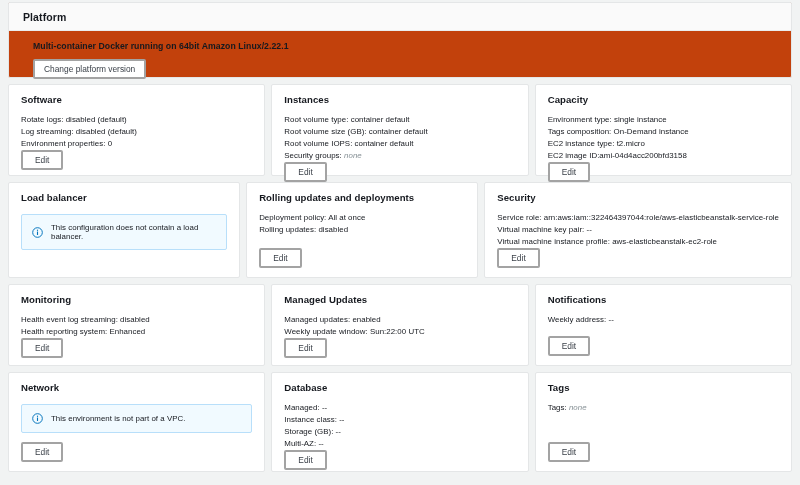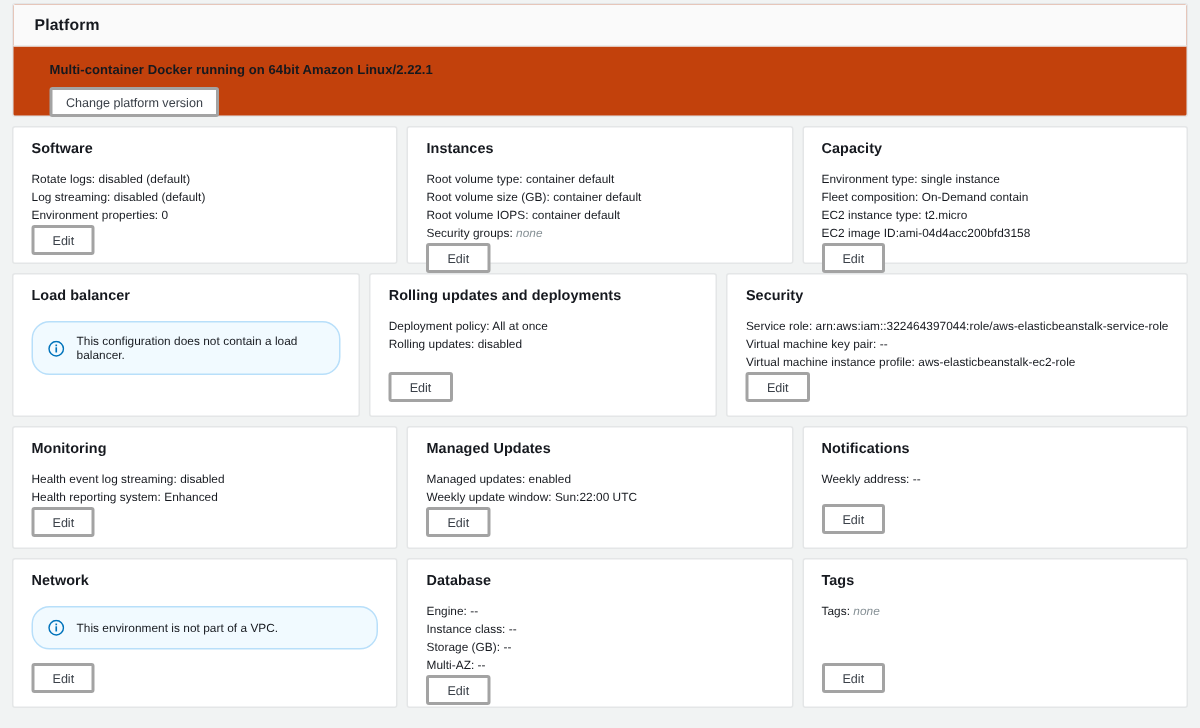--- a/index.html
+++ b/index.html
@@ -111,21 +111,21 @@
   .card-actions .btn {
     min-width: 42px;
     text-align: center;
     padding: 4px 12px;
   }
 
   
   .alert {
     background: #f1faff;
     border: 1px solid #b8dffa;
-    border-radius: 12px;
+    border-radius: 2px;
     display: flex;
     align-items: center;
     padding: 8px 10px;
     margin: 2px 0 0 0;
   }
   .alert-icon {
     flex: 0 0 auto;
     width: 11px; height: 11px;
     margin-right: 8px;
     display: inline-flex;
@@ -178,21 +178,21 @@
       </div>
       <div class="card-actions">
         <button class="btn">Edit</button>
       </div>
     </div>
 
     <div class="card">
       <div class="card-title">Capacity</div>
       <div class="card-lines">
         <div class="line">Environment type: single instance</div>
-        <div class="line">Fleet composition: On-Demand contain</div>
+        <div class="line">Tags composition: On-Demand instance</div>
         <div class="line">EC2 instance type: t2.micro</div>
         <div class="line">EC2 image ID:ami-04d4acc200bfd3158</div>
       </div>
       <div class="card-actions">
         <button class="btn">Edit</button>
       </div>
     </div>
 
   </div>
 
@@ -290,21 +290,21 @@
       </div>
       <div class="spacer"></div>
       <div class="card-actions">
         <button class="btn">Edit</button>
       </div>
     </div>
 
     <div class="card">
       <div class="card-title">Database</div>
       <div class="card-lines">
-        <div class="line">Engine: --</div>
+        <div class="line">Managed: --</div>
         <div class="line">Instance class: --</div>
         <div class="line">Storage (GB): --</div>
         <div class="line">Multi-AZ: --</div>
       </div>
       <div class="card-actions">
         <button class="btn">Edit</button>
       </div>
     </div>
 
     <div class="card">

